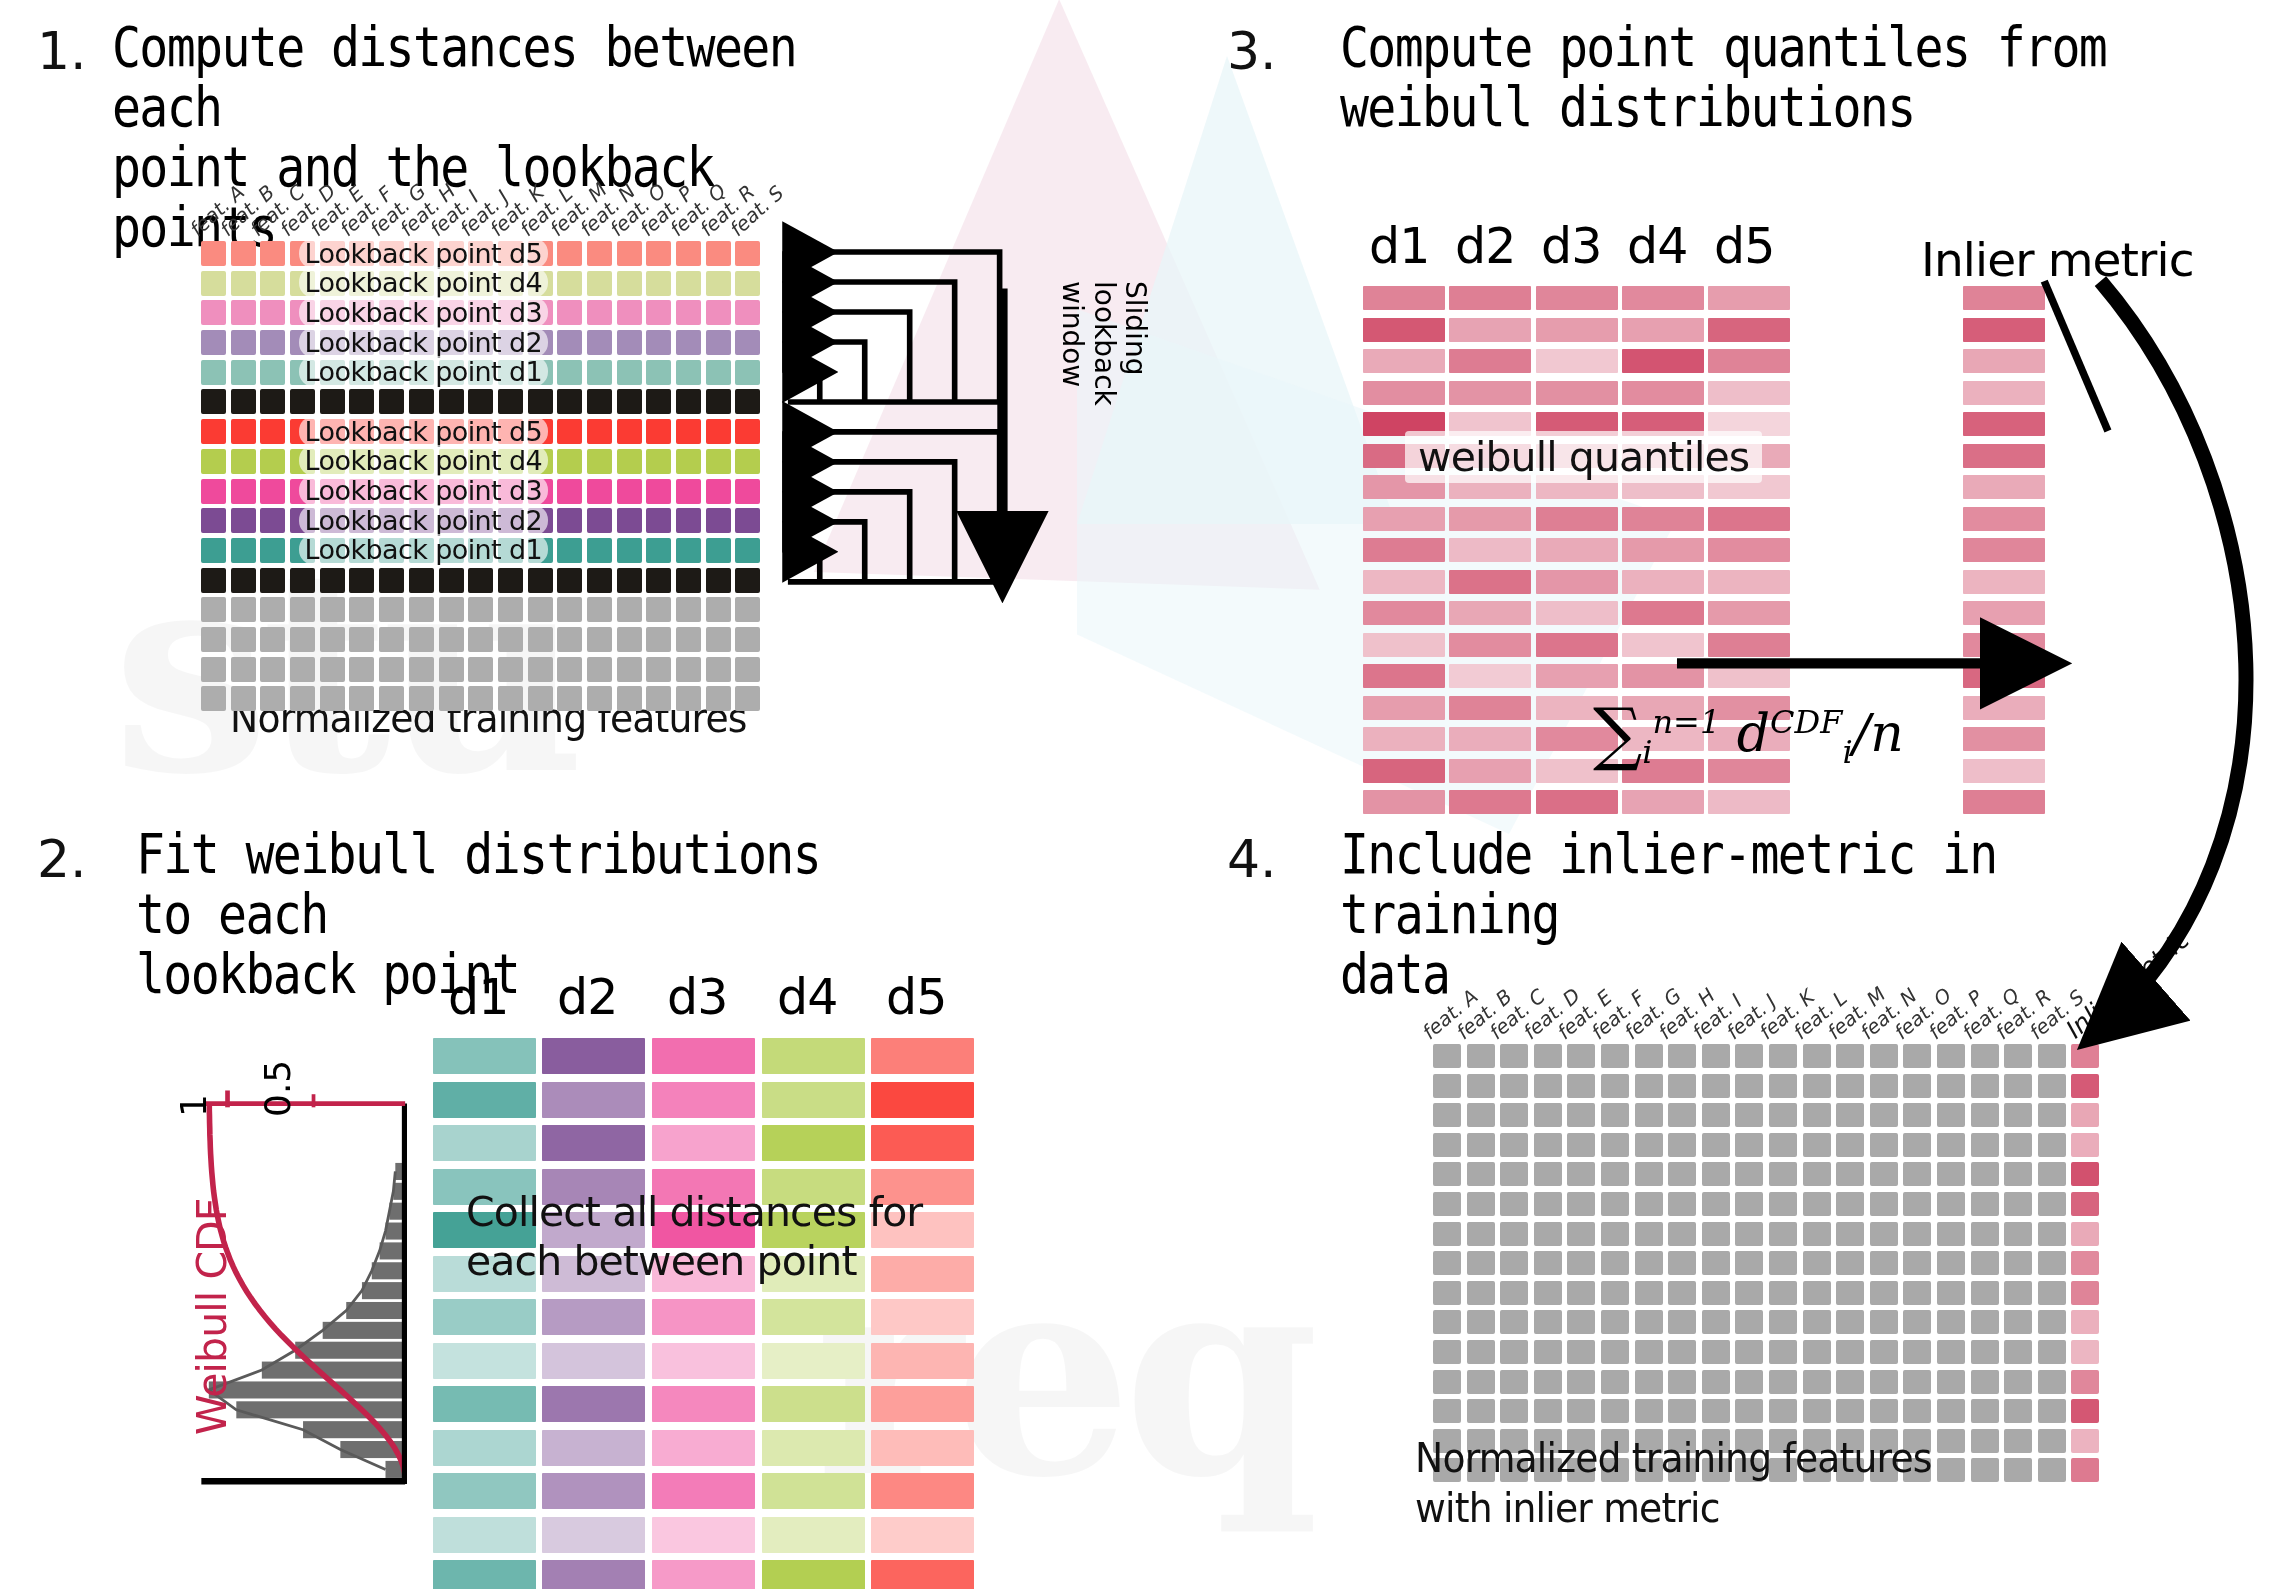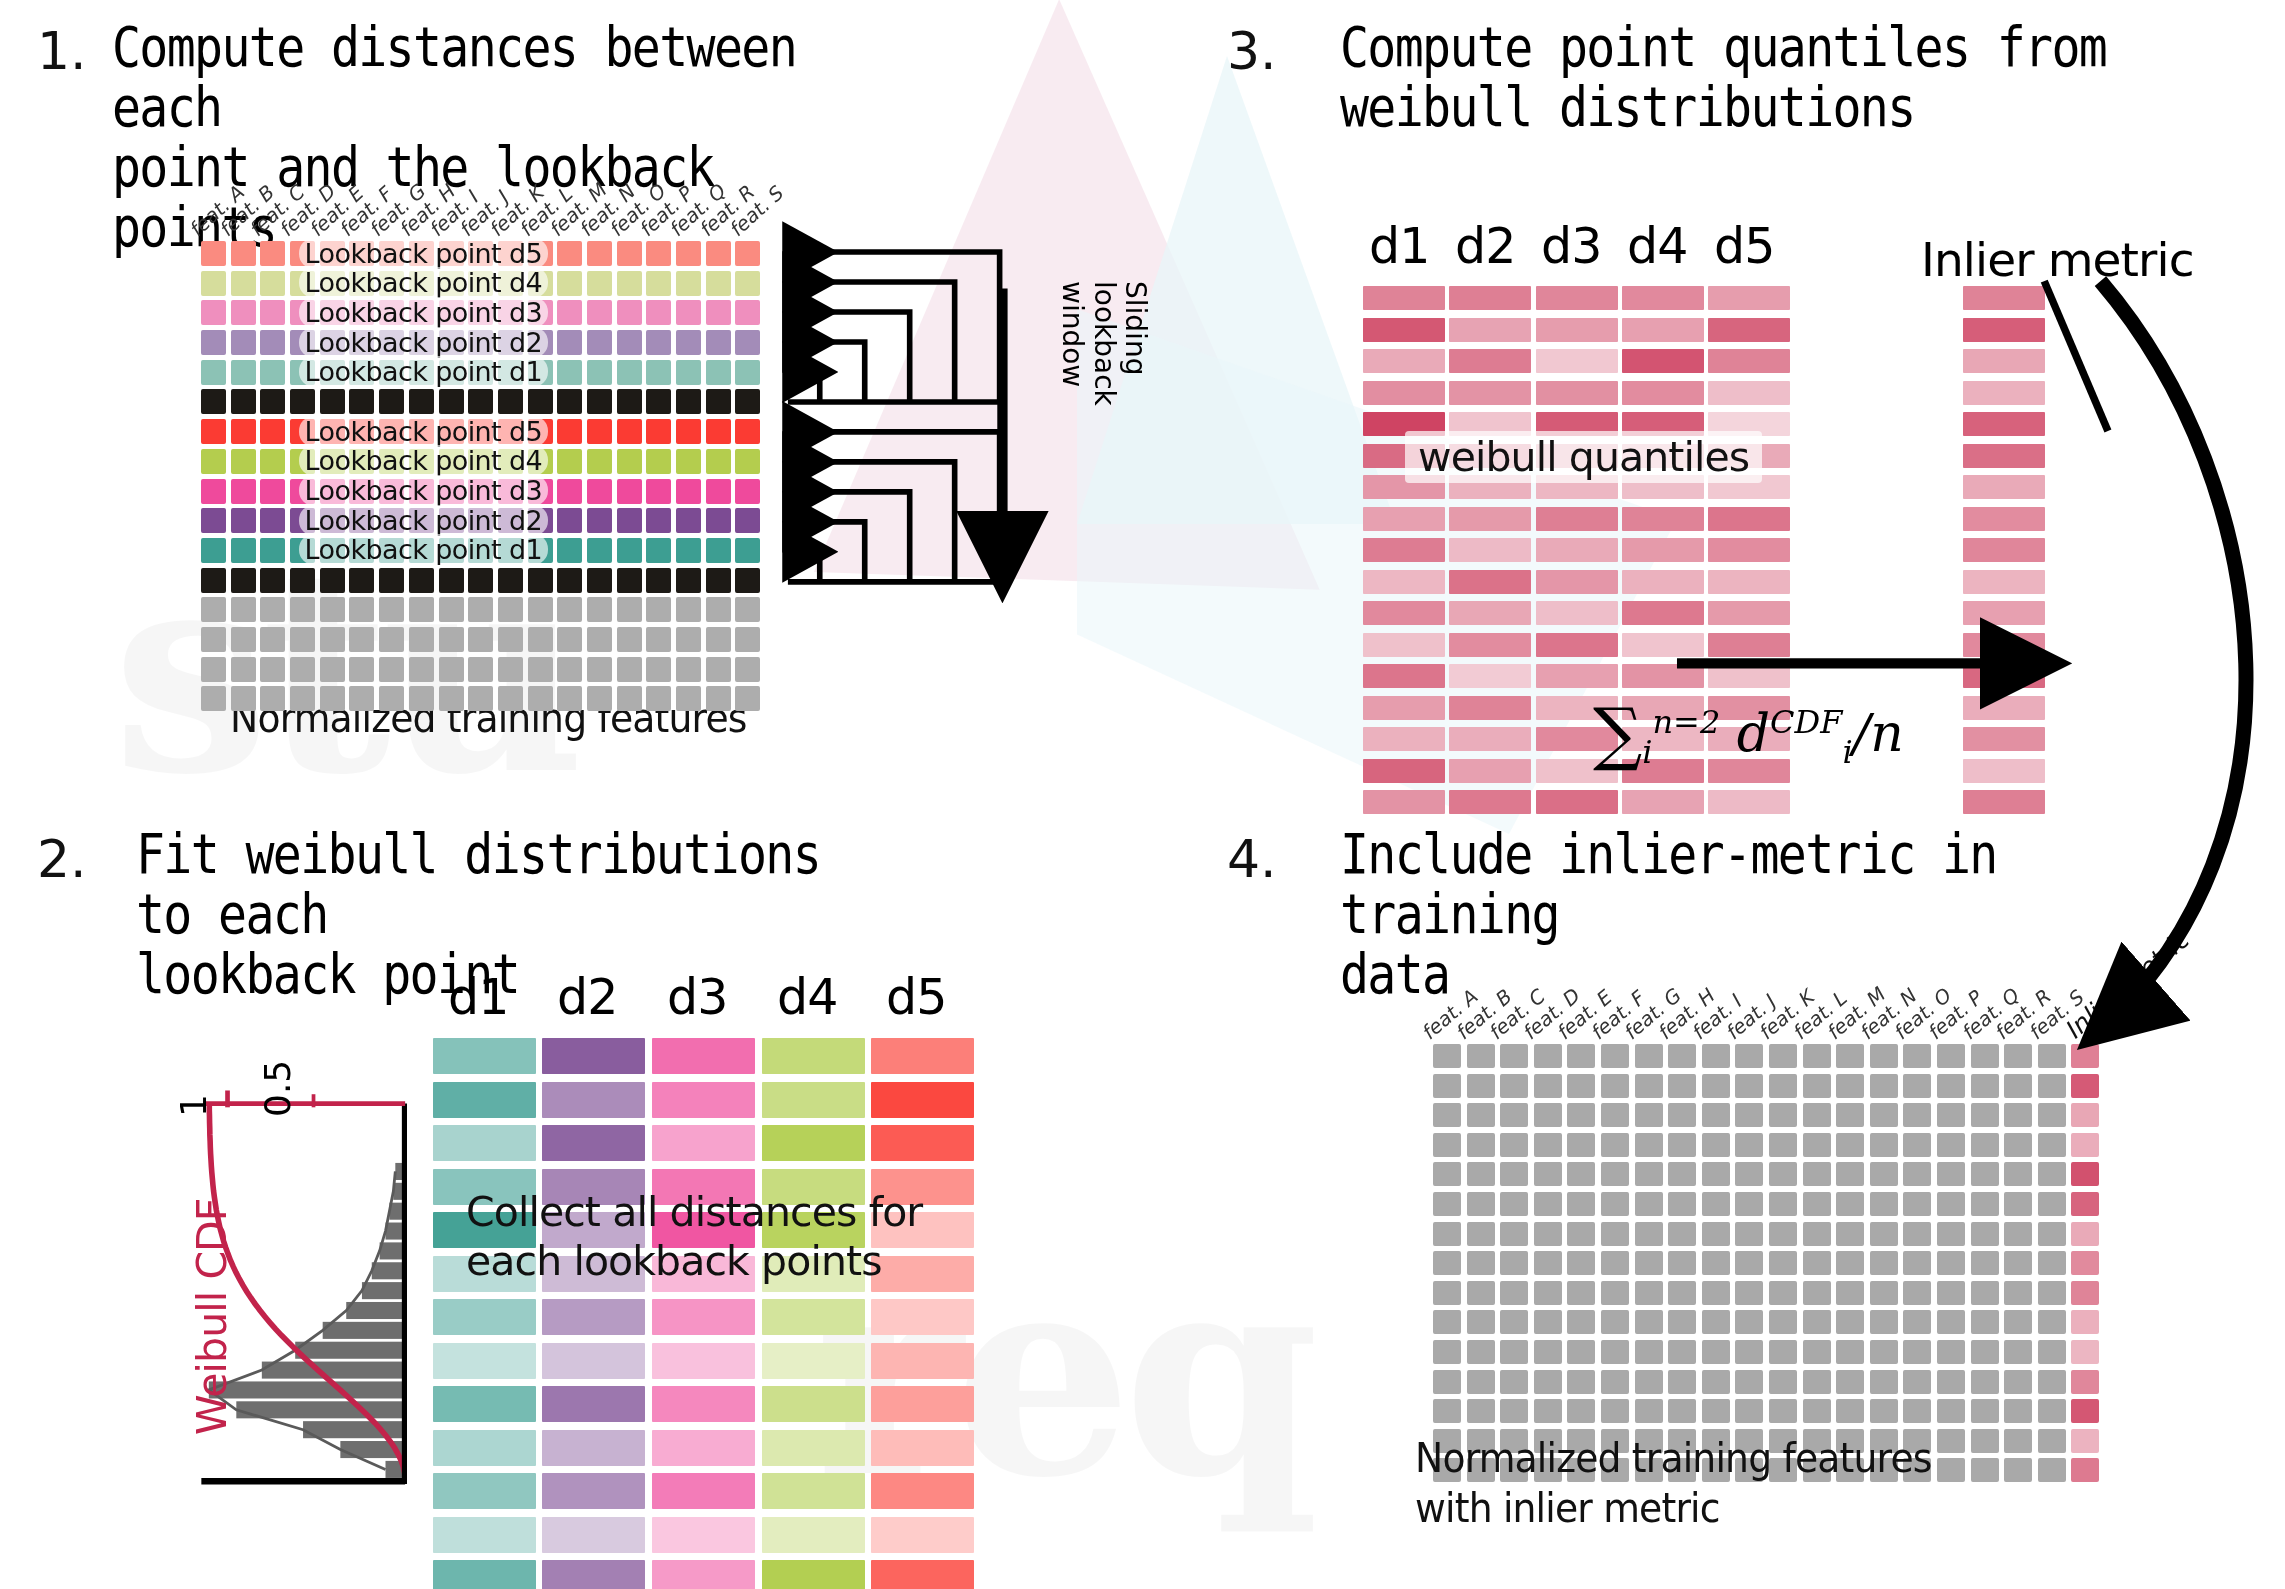--- a/index.html
+++ b/index.html
@@ -645,21 +645,21 @@
         <div class="distbar" style="background: rgb(254, 200, 198);"></div>
         <div class="distbar" style="background: rgb(253, 181, 178);"></div>
         <div class="distbar" style="background: rgb(253, 159, 155);"></div>
         <div class="distbar" style="background: rgb(254, 188, 185);"></div>
         <div class="distbar" style="background: rgb(253, 136, 131);"></div>
         <div class="distbar" style="background: rgb(254, 204, 202);"></div>
         <div class="distbar" style="background: rgb(252, 101, 94);"></div>
       </div>
     </div>
   <div class="cd-lbl" style="left:466px;top:1188px;">Collect all distances for
-each lookback points</div>
+each between point</div>
 
   <div id="p3-cols">
       <div class="dlabel" style="left: 1369px; top: 218px;">d1</div>
       <div class="qcol" style="left: 1363px; top: 286px;">
         <div class="qbar" style="background: rgb(223, 131, 151);"></div>
         <div class="qbar" style="background: rgb(212, 88, 115);"></div>
         <div class="qbar" style="background: rgb(233, 170, 184);"></div>
         <div class="qbar" style="background: rgb(226, 142, 161);"></div>
         <div class="qbar" style="background: rgb(207, 68, 99);"></div>
         <div class="qbar" style="background: rgb(217, 107, 132);"></div>
@@ -774,21 +774,21 @@
         <div class="qbar" style="background: rgb(225, 137, 157);"></div>
         <div class="qbar" style="background: rgb(216, 104, 129);"></div>
         <div class="qbar" style="background: rgb(234, 173, 187);"></div>
         <div class="qbar" style="background: rgb(226, 144, 162);"></div>
         <div class="qbar" style="background: rgb(238, 190, 201);"></div>
         <div class="qbar" style="background: rgb(222, 127, 148);"></div>
       </div>
     </div>
 
   <div class="formula" style="left:1593px;top:693px;">
-    <span class="sum">∑</span><sub>i</sub><sup>n=2</sup>&nbsp;<span>d</span><sup>CDF</sup><sub>i</sub><span>/n</span>
+    <span class="sum">∑</span><sub>i</sub><sup>n=1</sup>&nbsp;<span>d</span><sup>CDF</sup><sub>i</sub><span>/n</span>
   </div>
 
   <div class="p4grid">
     <div class="featrow" id="p4-featrow">
         <span class="p4feat" style="left: 0px;">feat. A</span>
         <span class="p4feat" style="left: 34px;">feat. B</span>
         <span class="p4feat" style="left: 67px;">feat. C</span>
         <span class="p4feat" style="left: 101px;">feat. D</span>
         <span class="p4feat" style="left: 135px;">feat. E</span>
         <span class="p4feat" style="left: 169px;">feat. F</span>

